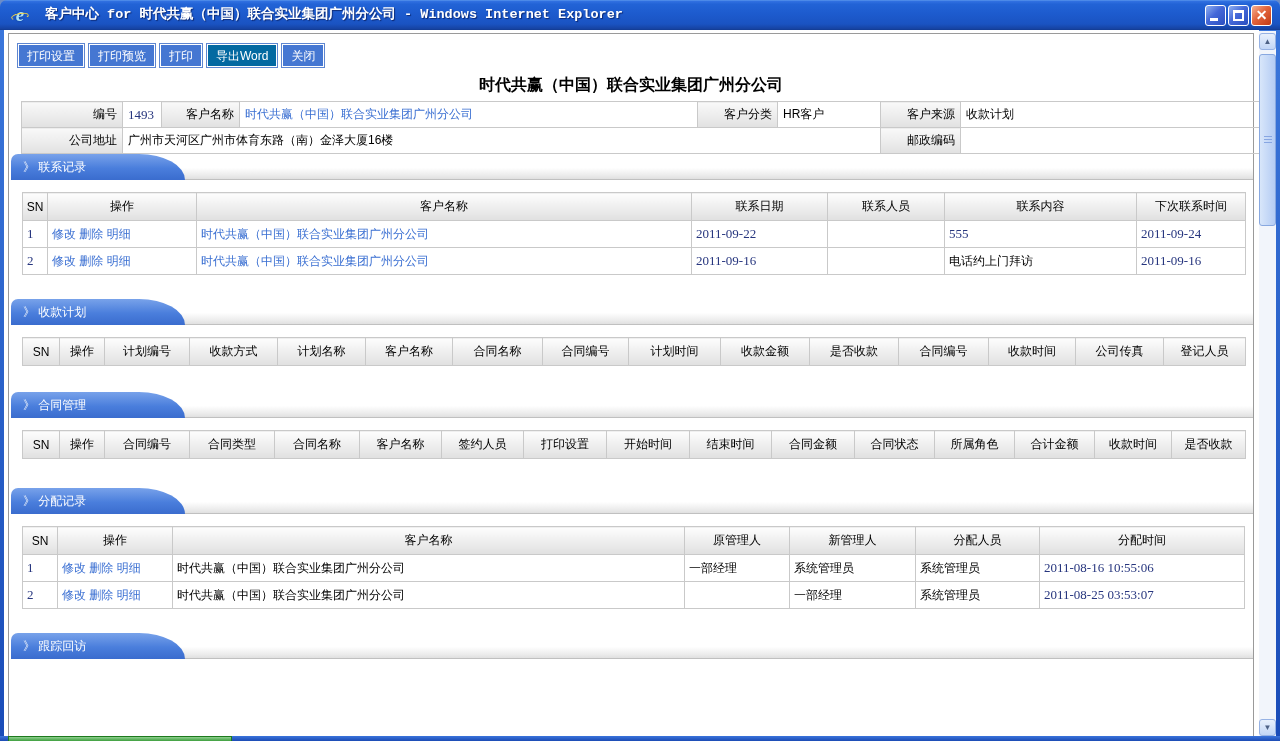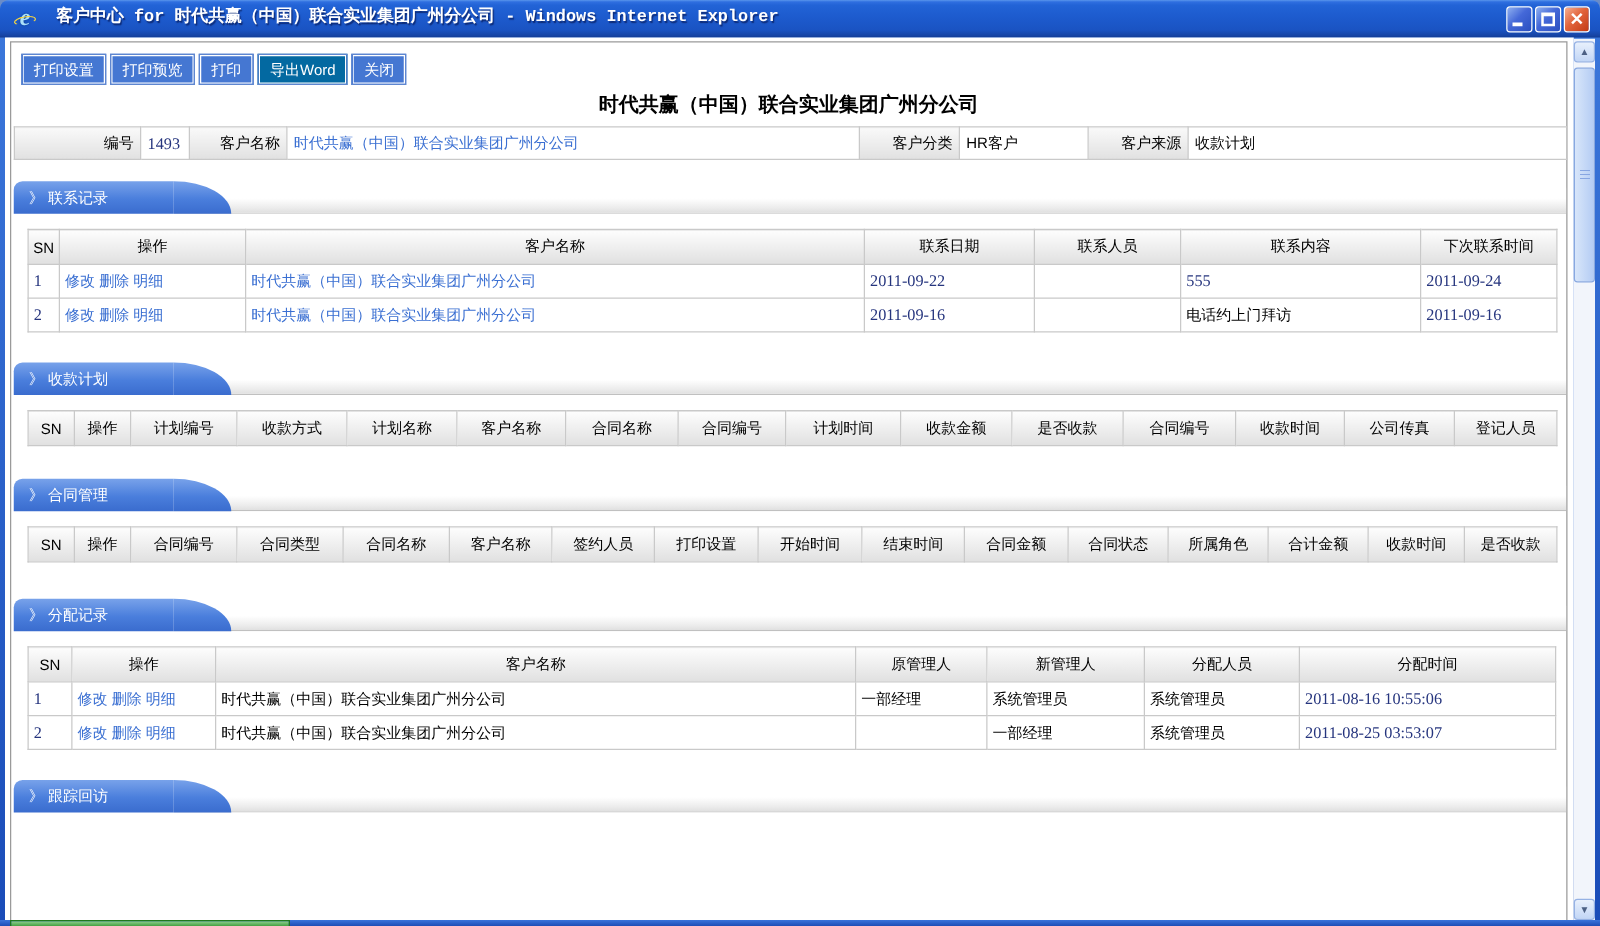--- a/index.html
+++ b/index.html
@@ -21,21 +21,21 @@
 .wbtn .xgl{position:absolute;left:0;top:0;width:100%;height:100%;color:#fff;font:bold 14px/19px "Liberation Sans",sans-serif;text-align:center}
 .contentarea{position:absolute;top:30px;left:4px;right:21px;bottom:5px;background:#fff;overflow:hidden}
 .pagebox{margin:3px 0 0 4px;width:1246px;height:1200px;border:1px solid #9a9a9a;background:#fff}
 .toolbar{padding:9px 0 0 8px;height:34px}
 .tbtn{display:inline-block;margin-right:3px;padding:0 9px;height:25px;line-height:24px;color:#fff;
  background:#4577d2;border:1px solid #5e86d0;box-shadow:inset 0 0 0 1px #fff;cursor:pointer}
 .tbtn.lite{background:#0369a1}
 .page-title{margin-top:6px;text-align:center;font-weight:bold;font-size:16px;line-height:21px;color:#000}
 table{border-collapse:collapse;table-layout:fixed}
 td,th{border:1px solid #c9c9c9;font-size:12px;font-weight:normal;overflow:hidden;white-space:nowrap}
-.info-table{margin:6px 0 0 2px;width:1242px}
+.info-table{margin:6px 0 0 12px;width:1242px}
 .info-table td{height:26px;padding:0 5px}
 .info-table td.lbl{background:linear-gradient(180deg,#f9f9f9,#e1e1e1);text-align:right}
 .num{color:#26357e;font-family:"Liberation Serif",serif;font-size:13px}
 a{color:#3a6fd2;text-decoration:none}
 a.url{color:#6a8fd8}
 .secbar{display:flex;height:26px;margin:0 0 0 2px;width:1242px}
 .tab{position:relative;width:128px;height:26px;border-radius:7px 0 0 0;color:#fff;
  background:linear-gradient(180deg,#78a2ea 0%,#4a7edc 55%,#3a6cce 100%);padding-left:12px;line-height:26px}
 .tab:after{content:'';position:absolute;left:100%;top:0;width:46px;height:26px;
  background:linear-gradient(180deg,#78a2ea 0%,#4a7edc 55%,#3a6cce 100%);border-top-right-radius:100% 100%}
@@ -92,25 +92,31 @@
             <tr>
               <td class="lbl">编号</td>
               <td class="val num">1493</td>
               <td class="lbl">客户名称</td>
               <td class="val"><a>时代共赢（中国）联合实业集团广州分公司</a></td>
               <td class="lbl">客户分类</td>
               <td class="val">HR客户</td>
               <td class="lbl">客户来源</td>
               <td class="val">收款计划</td>
             </tr>
+            <tr>
+              <td class="lbl">公司地址</td>
+              <td class="val" colspan="5">广州市天河区广州市体育东路（南）金泽大厦16楼</td>
+              <td class="lbl">邮政编码</td>
+              <td class="val"></td>
+            </tr>
           </tbody>
         </table>
       <div>
           <div class="section">
-            <div class="secbar" style="margin-top: 17px;">
+            <div class="secbar" style="">
               <div class="tab"><span>》 </span><span>联系记录</span></div>
               <div class="strip"><a>增加</a></div>
             </div>
             <table class="rectable">
               <colgroup>
                 <col style="width: 25px;">
                 <col style="width: 149px;">
                 <col style="width: 495px;">
                 <col style="width: 136px;">
                 <col style="width: 117px;">

